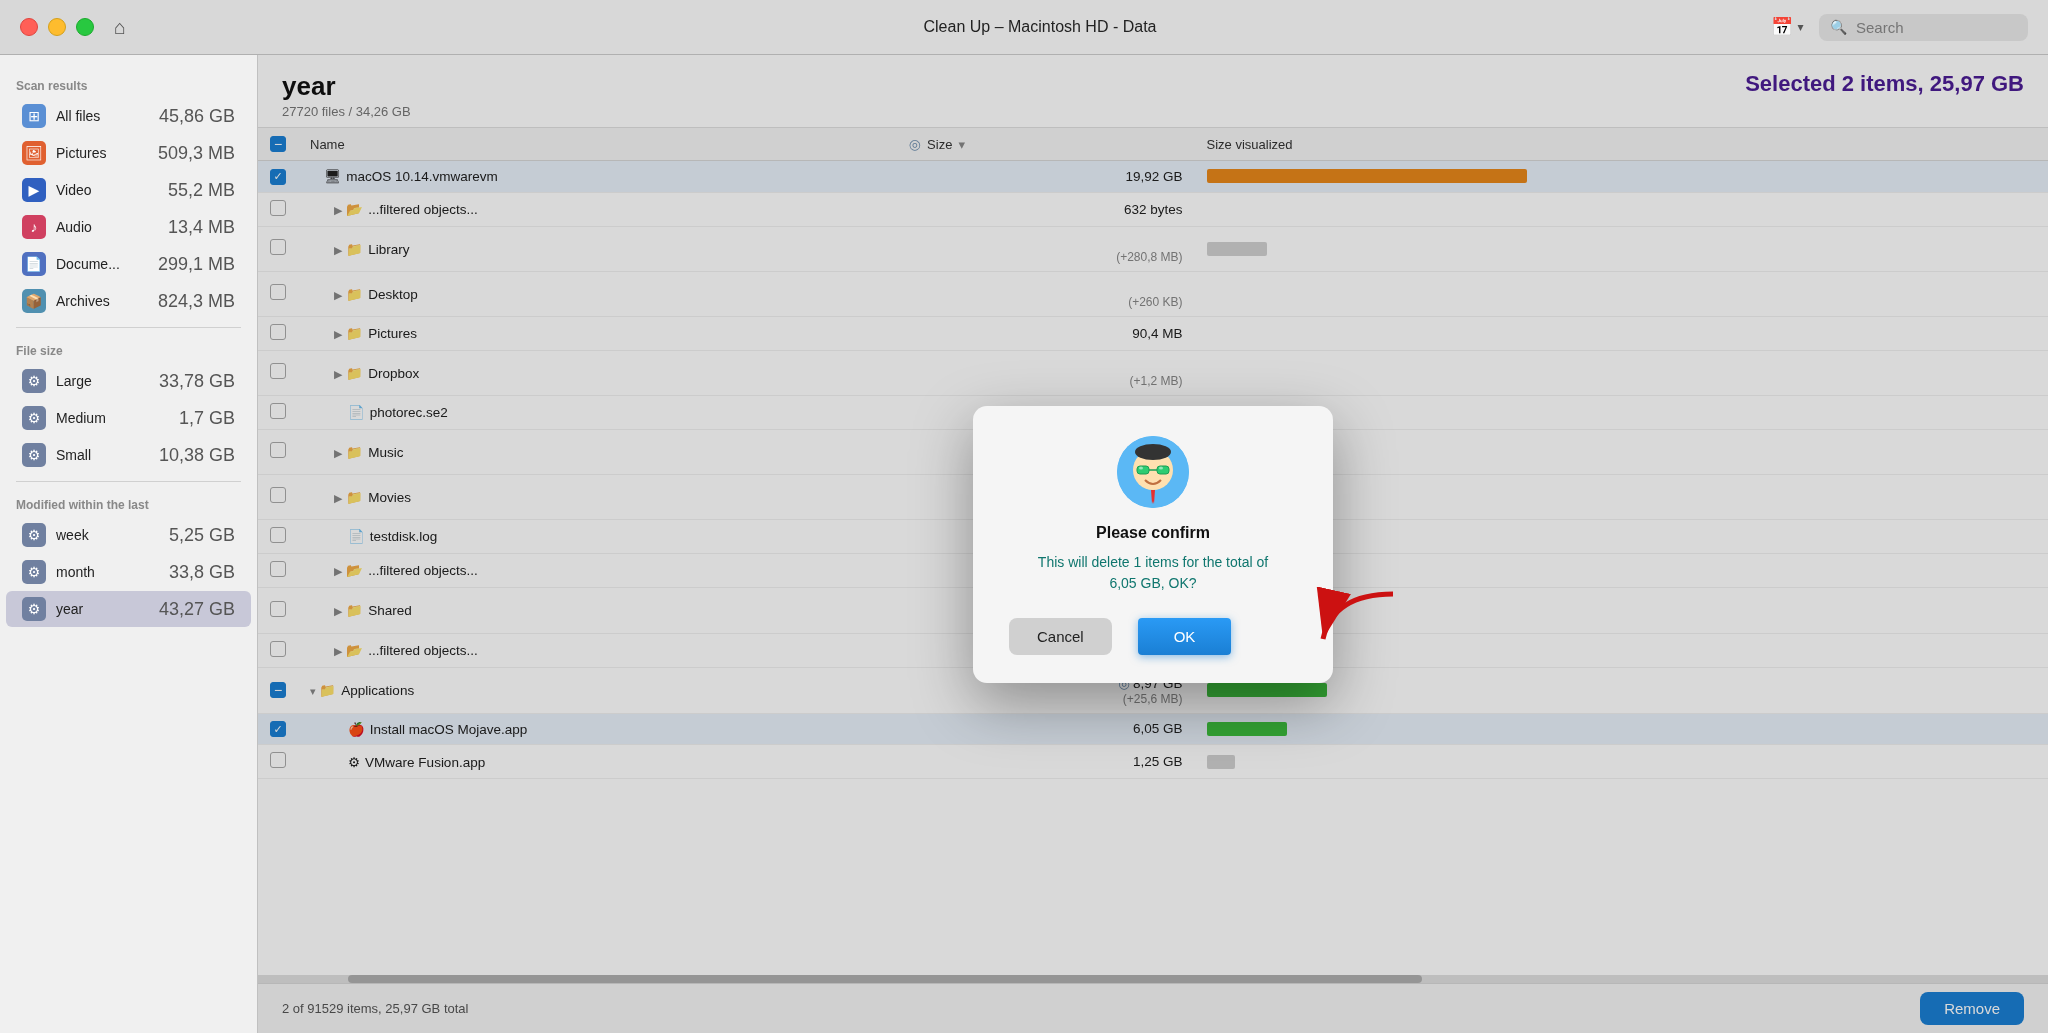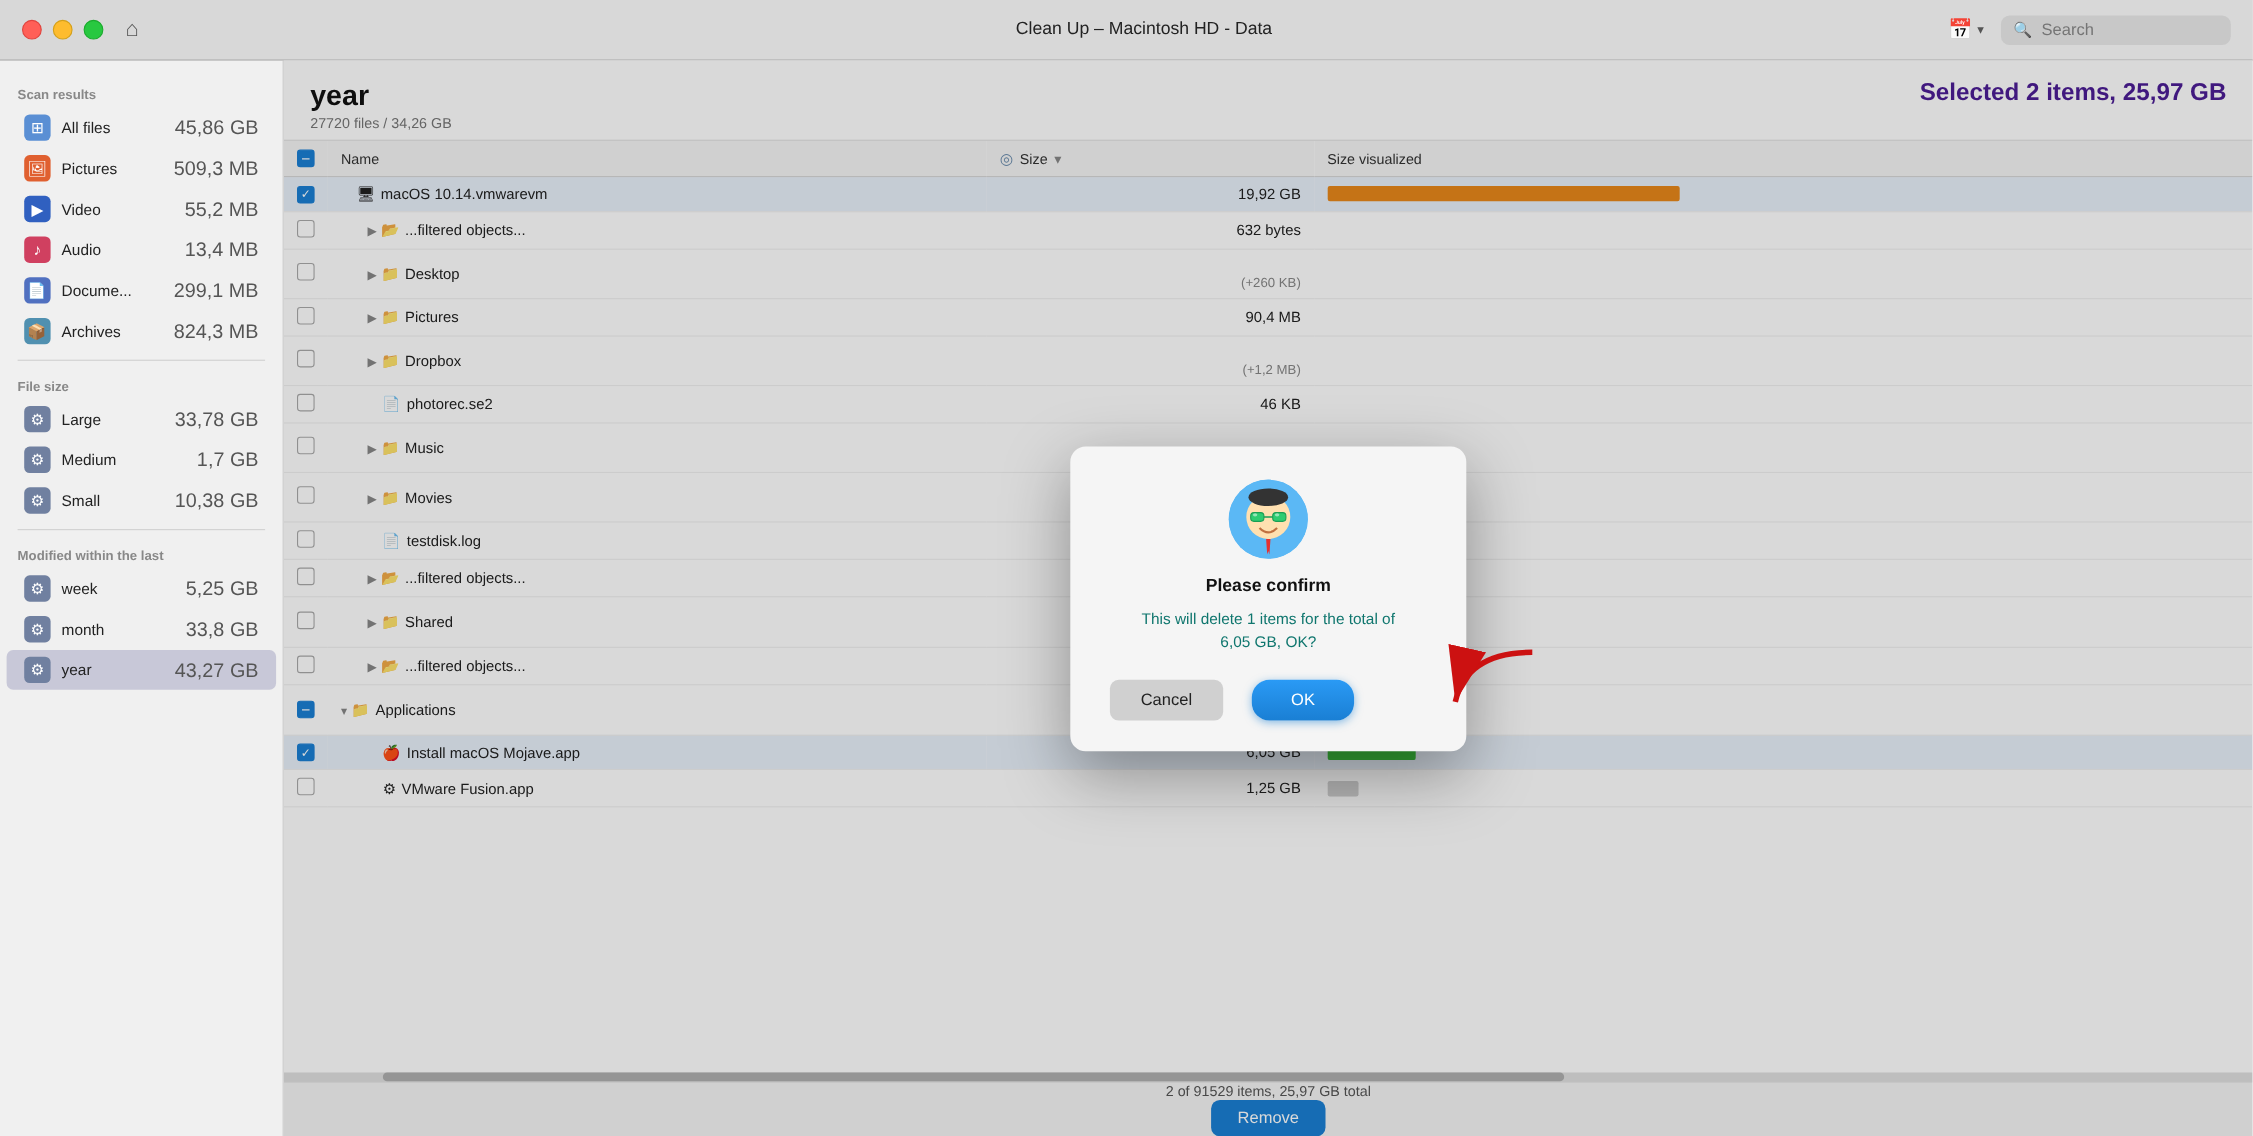--- a/index.html
+++ b/index.html
@@ -251,21 +251,20 @@
     
     .bottom-bar {
       height: 50px;
       background: #f5f5f5;
       border-top: 1px solid #d8d8d8;
       display: flex;
       align-items: center;
       justify-content: space-between;
       padding: 0 24px;
       flex-shrink: 0;
-      flex-direction: column;
     }
     .bottom-info {
       font-size: 13px;
       color: #555;
     }
     .remove-btn {
       background: #1a7fd4;
       color: white;
       border: none;
       border-radius: 8px;
@@ -348,21 +347,21 @@
       border-radius: 8px;
       padding: 10px 28px;
       font-size: 15px;
       color: #222;
       cursor: pointer;
       font-weight: 500;
     }
     .btn-ok {
       background: linear-gradient(180deg, #2a9af5, #1a7fd4);
       border: none;
-      border-radius: 16px;
+      border-radius: 4px;
       padding: 10px 36px;
       font-size: 15px;
       color: white;
       cursor: pointer;
       font-weight: 500;
       box-shadow: 0 2px 8px rgba(26,127,212,0.5);
     }
 
     .col-header-size {
       display: flex;
@@ -510,20 +509,28 @@
               </td>
             </tr>
             <tr>
               <td class="checkbox-col"><div class="checkbox"></div></td>
               <td class="name-col"><span style="display:inline-block;width:24px;"></span><span style="font-size:11px;color:#888;margin-right:4px;">▶</span><span style="margin-right:5px;">📂</span><span>...filtered objects...</span></td>
               <td class="size-col"><span>632 bytes</span></td>
               <td class="size-vis-col"></td>
             </tr>
             <tr>
               <td class="checkbox-col"><div class="checkbox"></div></td>
+              <td class="name-col"><span style="display:inline-block;width:24px;"></span><span style="font-size:11px;color:#888;margin-right:4px;">▶</span><span style="margin-right:5px;">📁</span><span>Library</span></td>
+              <td class="size-col"><br><span style="font-size:12px;color:#888;">(+280,8 MB)</span></td>
+              <td class="size-vis-col">
+                <div class="size-bar" style="width: 60px; background: rgb(208, 208, 208);"></div>
+              </td>
+            </tr>
+            <tr>
+              <td class="checkbox-col"><div class="checkbox"></div></td>
               <td class="name-col"><span style="display:inline-block;width:24px;"></span><span style="font-size:11px;color:#888;margin-right:4px;">▶</span><span style="margin-right:5px;">📁</span><span>Desktop</span></td>
               <td class="size-col"><br><span style="font-size:12px;color:#888;">(+260 KB)</span></td>
               <td class="size-vis-col"></td>
             </tr>
             <tr>
               <td class="checkbox-col"><div class="checkbox"></div></td>
               <td class="name-col"><span style="display:inline-block;width:24px;"></span><span style="font-size:11px;color:#888;margin-right:4px;">▶</span><span style="margin-right:5px;">📁</span><span>Pictures</span></td>
               <td class="size-col"><span>90,4 MB</span></td>
               <td class="size-vis-col"></td>
             </tr>

